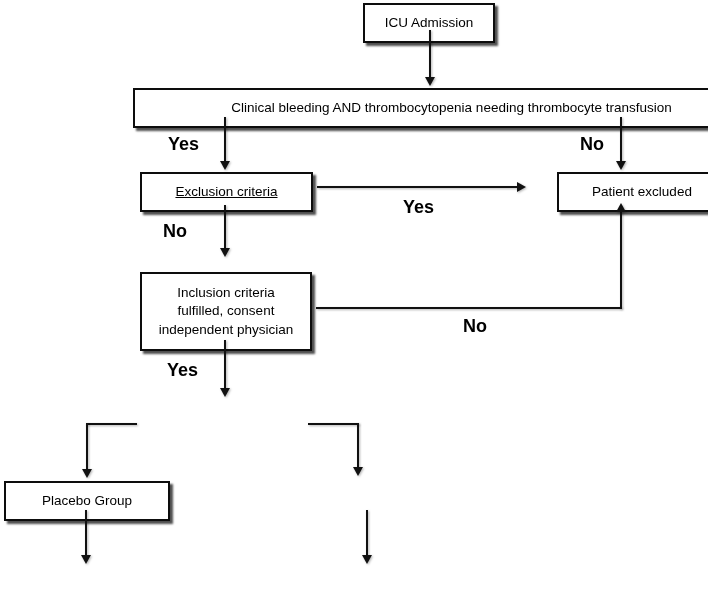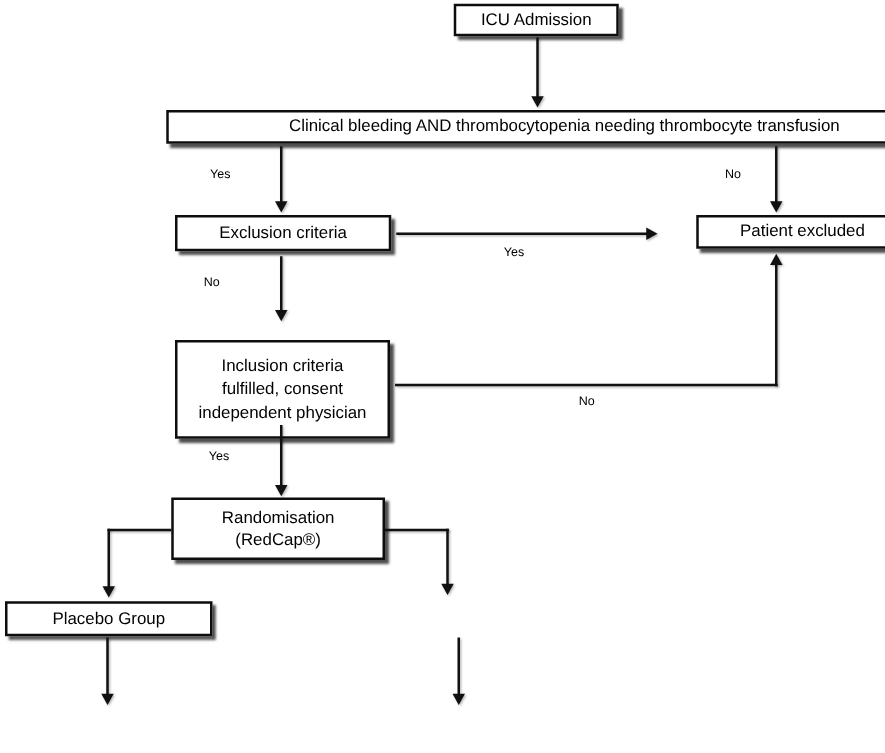--- a/index.html
+++ b/index.html
@@ -5,49 +5,47 @@
   html,body{margin:0;padding:0;background:#ffffff;}
   .canvas{
     position:relative;width:708px;height:602px;background:#ffffff;
     font-family:"Liberation Sans",sans-serif;color:#000;overflow:hidden;
   }
   .node{
     position:absolute;box-sizing:border-box;background:#ffffff;
     border:2px solid #0d0d0d;box-shadow:3px 3px 2px #4f4f4f;
     display:flex;align-items:center;justify-content:center;
     text-align:center;font-size:13.5px;line-height:1.35;
-    white-space:pre-line;padding:4px 4px;
+    white-space:pre-line;padding:18px 4px;
   }
   .seg{position:absolute;background:#111;filter:drop-shadow(1.5px 1.5px 1px rgba(0,0,0,0.30));}
   .v{width:2px;} .h{height:2px;}
   .head{position:absolute;width:0;height:0;filter:drop-shadow(1.5px 1.5px 1px rgba(0,0,0,0.30));}
   .head.down{border-left:5px solid transparent;border-right:5px solid transparent;border-top:9px solid #111;}
   .head.up{border-left:5px solid transparent;border-right:5px solid transparent;border-bottom:9px solid #111;}
   .head.right{border-top:5px solid transparent;border-bottom:5px solid transparent;border-left:9px solid #111;}
-  .edge-label{position:absolute;font-size:10px;font-weight:400;color:#000;}
+  .edge-label{position:absolute;font-size:18px;font-weight:700;color:#000;}
 </style>
 </head>
 <body>
 
 <div class="canvas">
 
   <div class="node" style="left:363px;top:3px;width:132px;height:26px;">ICU Admission</div>
 
   <div class="node" style="left:133px;top:88px;width:637px;height:27px;">Clinical bleeding AND thrombocytopenia needing thrombocyte transfusion</div>
 
-  <div class="node" style="left:140px;top:172px;width:173px;height:29px;">Exclusion criteria</div>
+  <div class="node" style="left:140px;top:172px;width:173px;height:29px;text-decoration:underline;">Exclusion criteria</div>
 
   <div class="node" style="left:533px;top:172px;width:170px;height:27px;margin-left:24px;">Patient excluded</div>
 
   <div class="node" style="left:140px;top:272px;width:172px;height:79px;">Inclusion criteria
 fulfilled, consent
 independent physician</div>
 
-  <div class="node" style="left:137px;top:398px;width:171px;height:50px;">Randomisation
-(RedCap®)</div>
 
   <div class="node" style="left:4px;top:481px;width:166px;height:28px;">Placebo Group</div>
 
 
 
   <div>
     <div class="seg v" style="left:429px;top:30px;height:48px;"></div>
     <div class="head down" style="left:425px;top:77px;"></div>
   </div>
 

